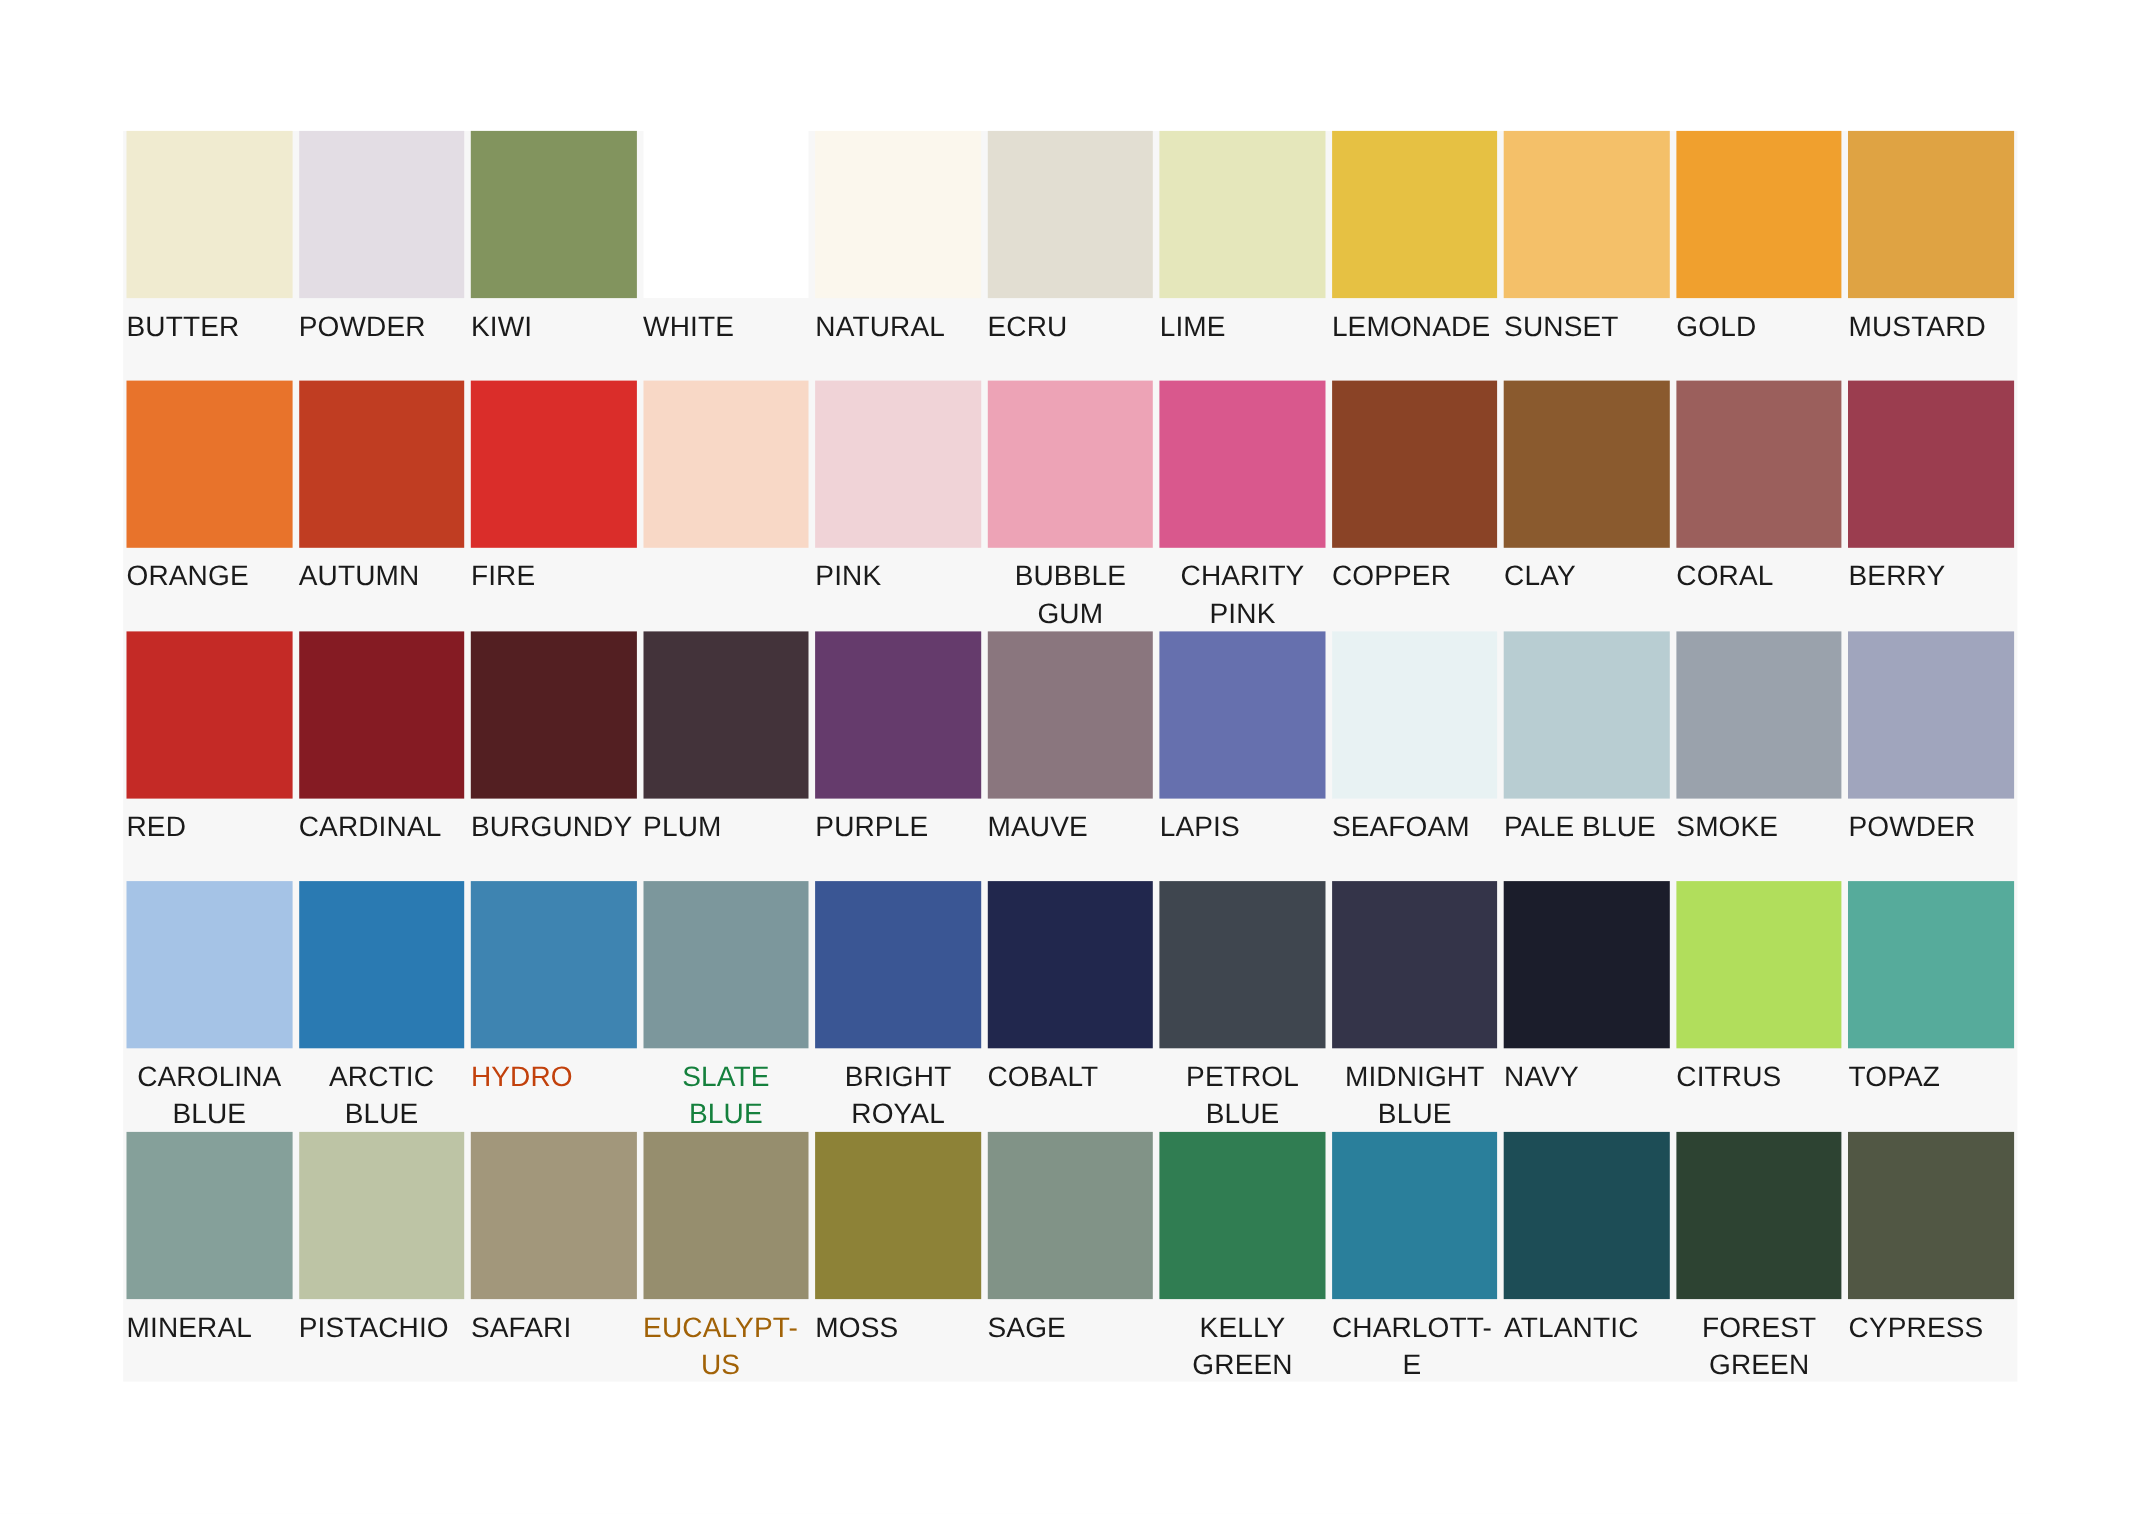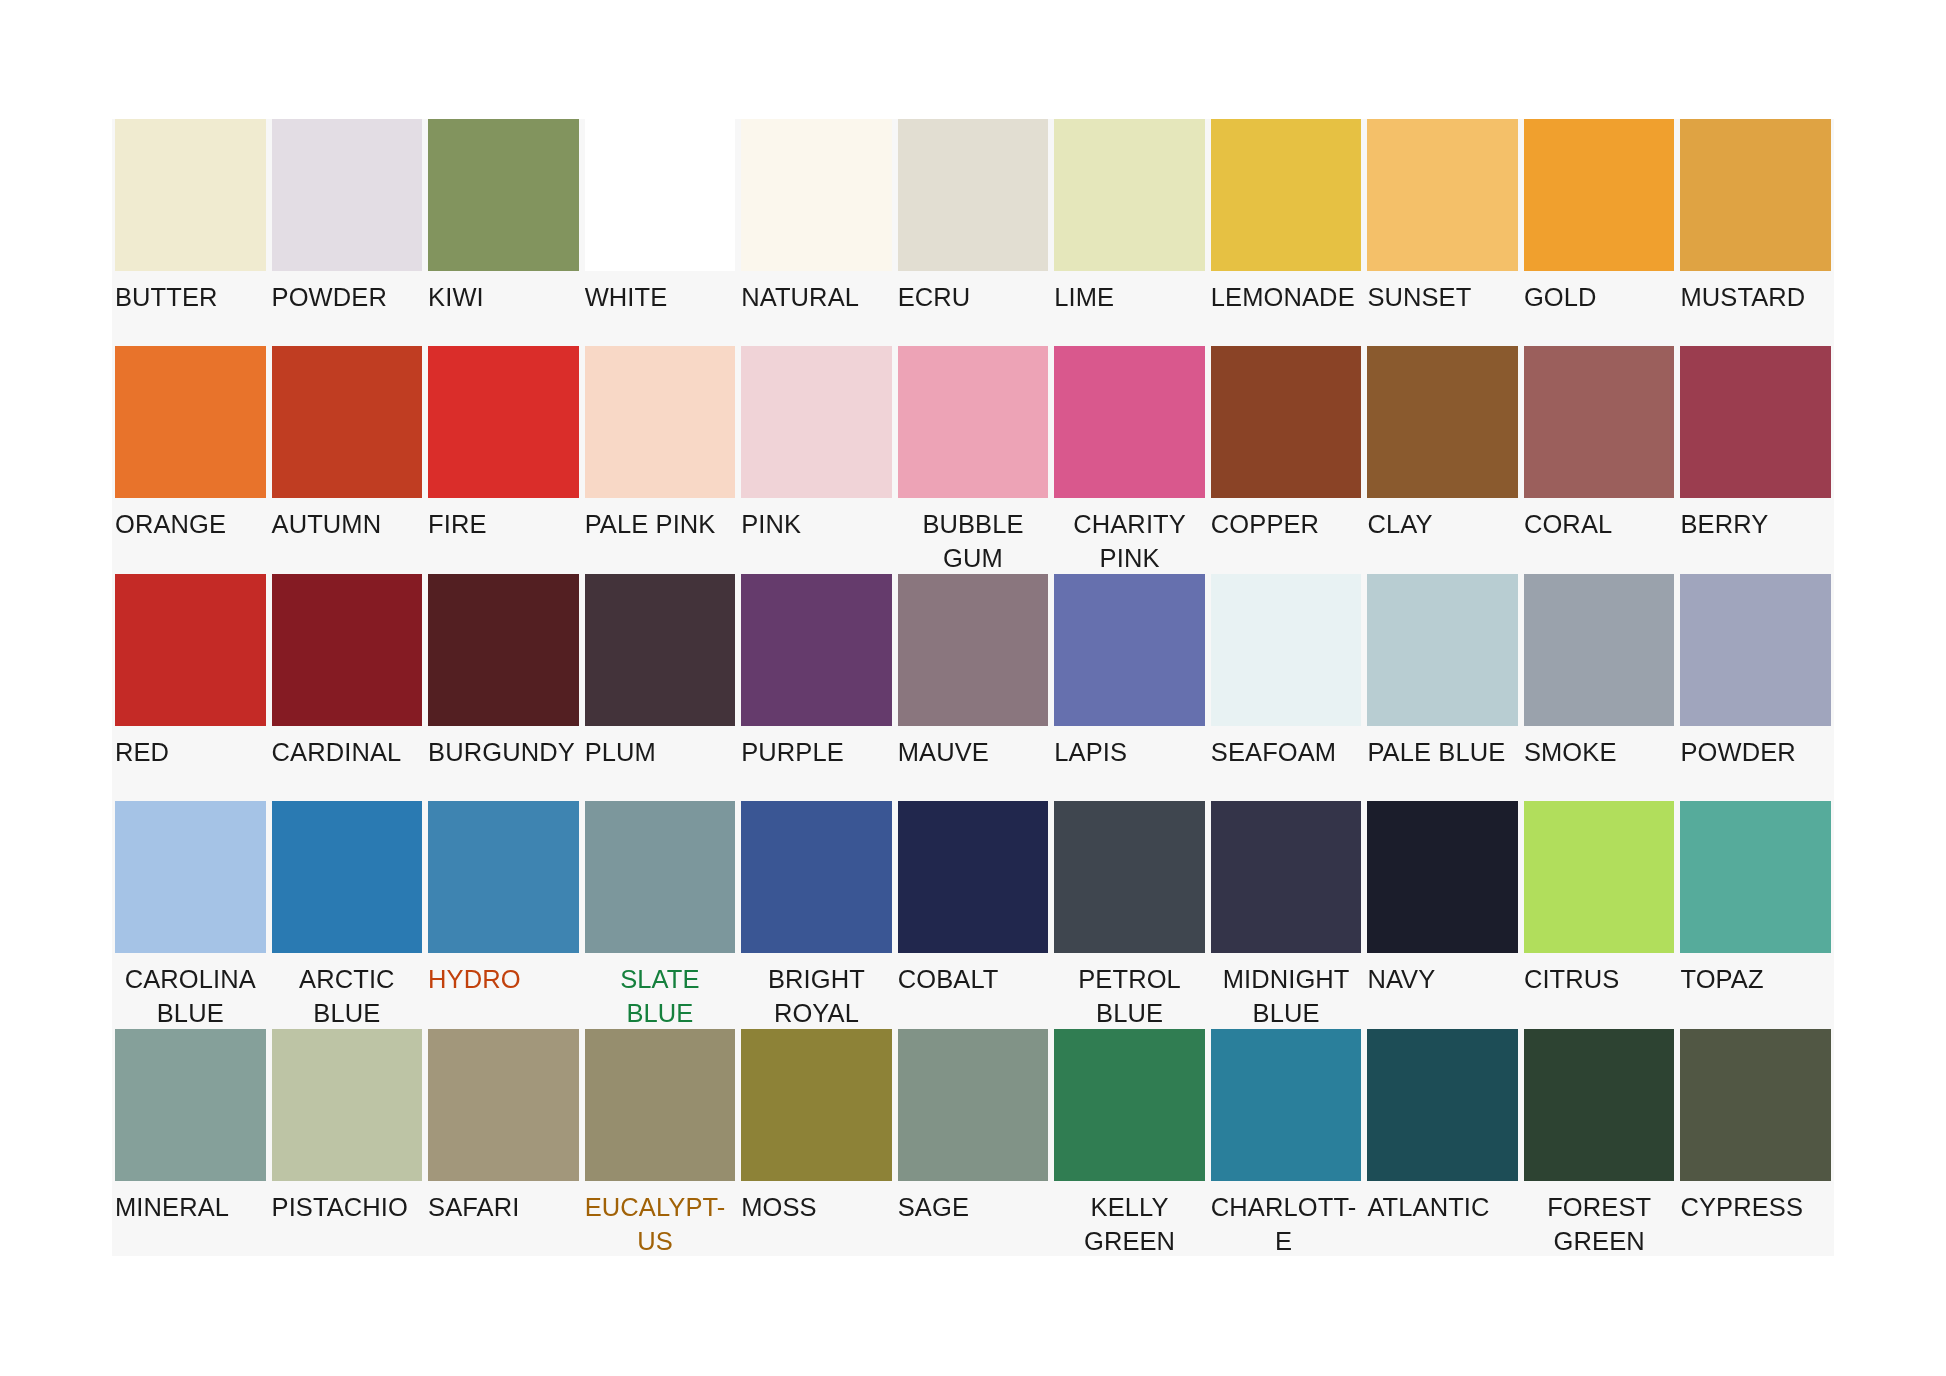--- a/index.html
+++ b/index.html
@@ -130,21 +130,20 @@
         <div class="swatch-cell">
           <div class="swatch-chip" style="background: rgb(192, 61, 34);"></div>
           <span class="swatch-label" style="color: rgb(26, 26, 26);">AUTUMN</span>
         </div>
         <div class="swatch-cell">
           <div class="swatch-chip" style="background: rgb(218, 45, 42);"></div>
           <span class="swatch-label" style="color: rgb(26, 26, 26);">FIRE</span>
         </div>
         <div class="swatch-cell">
           <div class="swatch-chip" style="background: rgb(248, 216, 198);"></div>
-          <span class="swatch-label" style="color: rgb(26, 26, 26);">PALE PINK</span>
         </div>
         <div class="swatch-cell">
           <div class="swatch-chip" style="background: rgb(240, 211, 215);"></div>
           <span class="swatch-label" style="color: rgb(26, 26, 26);">PINK</span>
         </div>
         <div class="swatch-cell">
           <div class="swatch-chip" style="background: rgb(237, 163, 182);"></div>
           <span class="swatch-label" style="color: rgb(26, 26, 26);">BUBBLE GUM</span>
         </div>
         <div class="swatch-cell">

